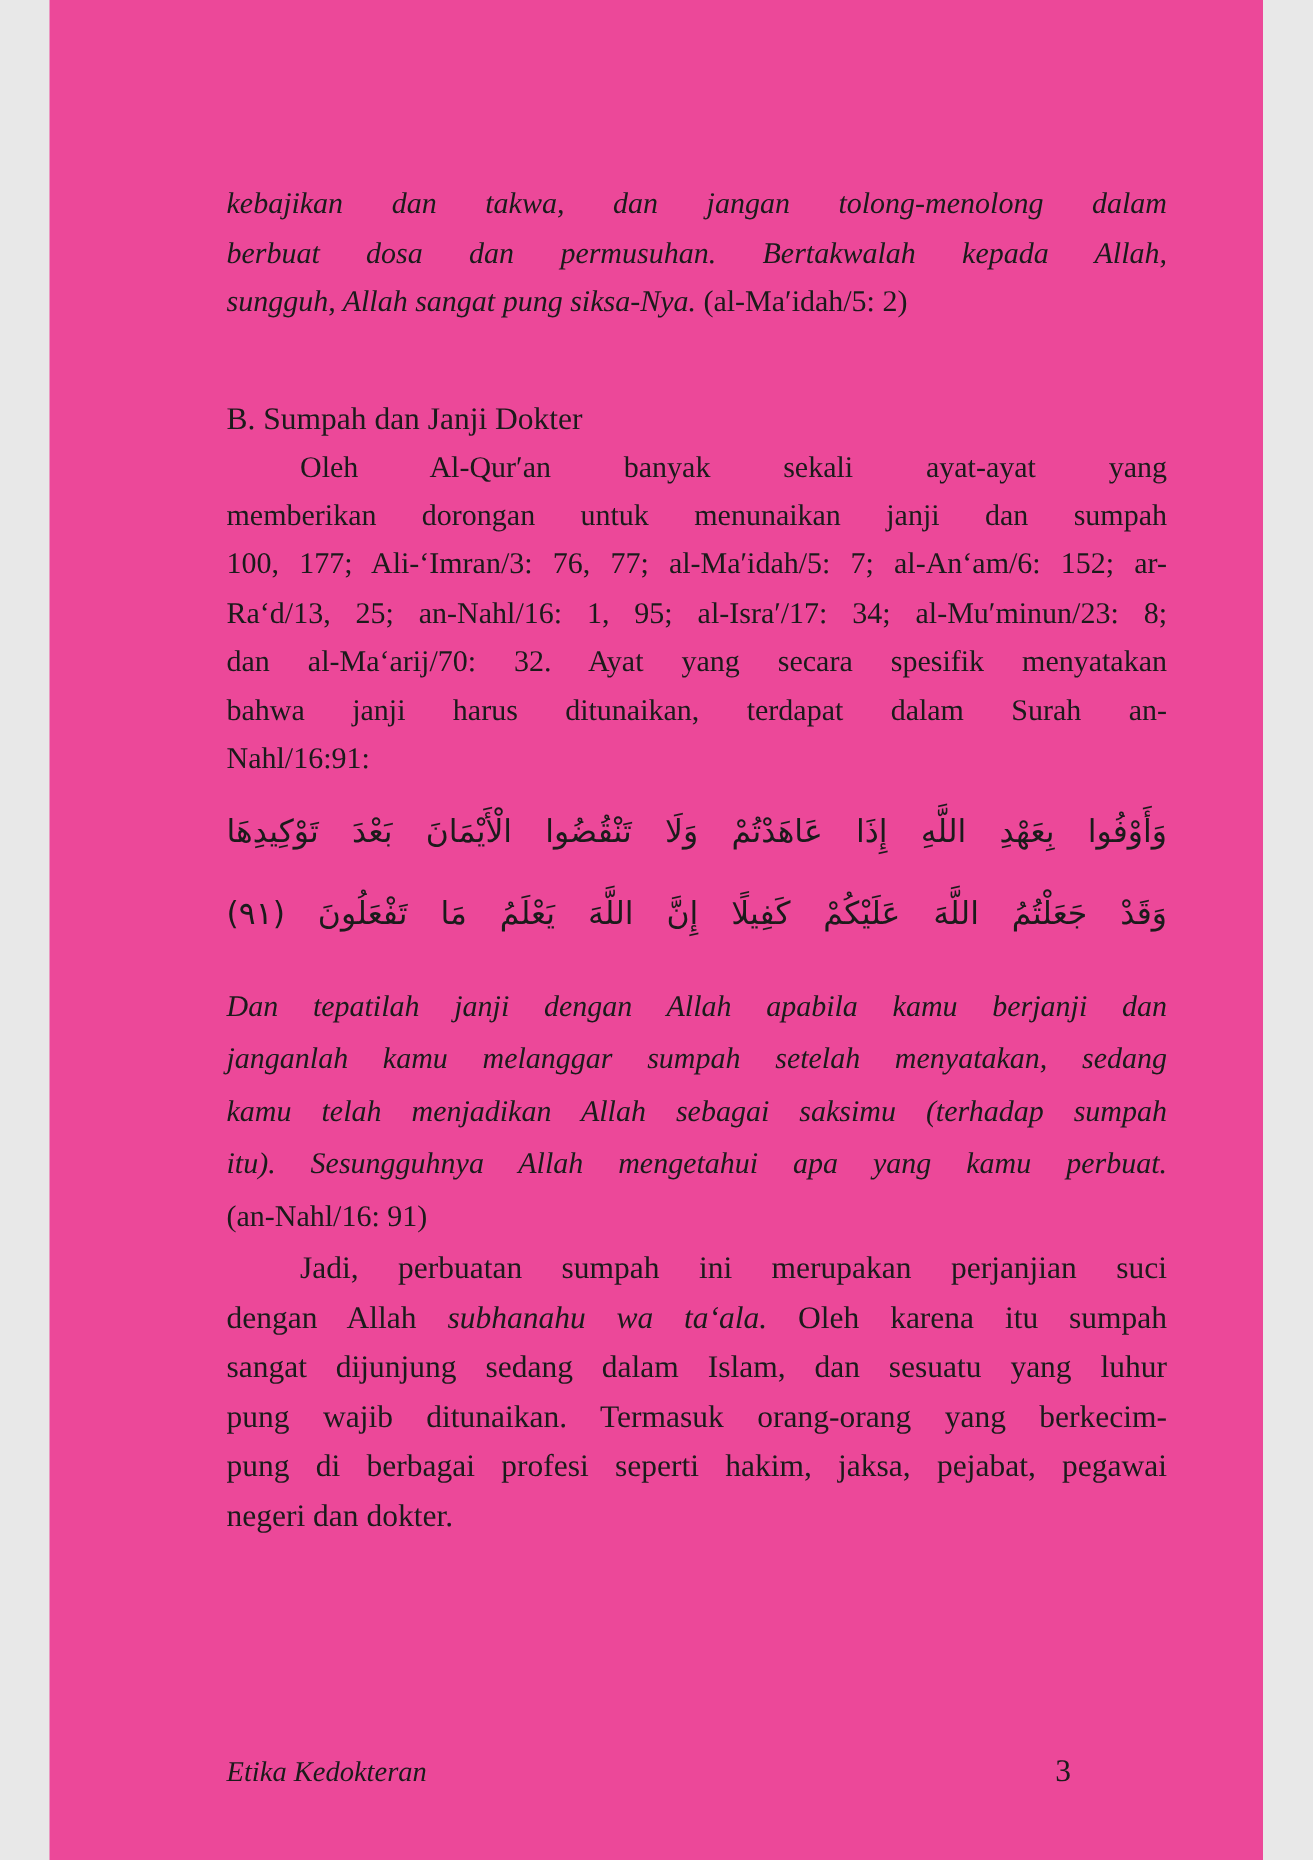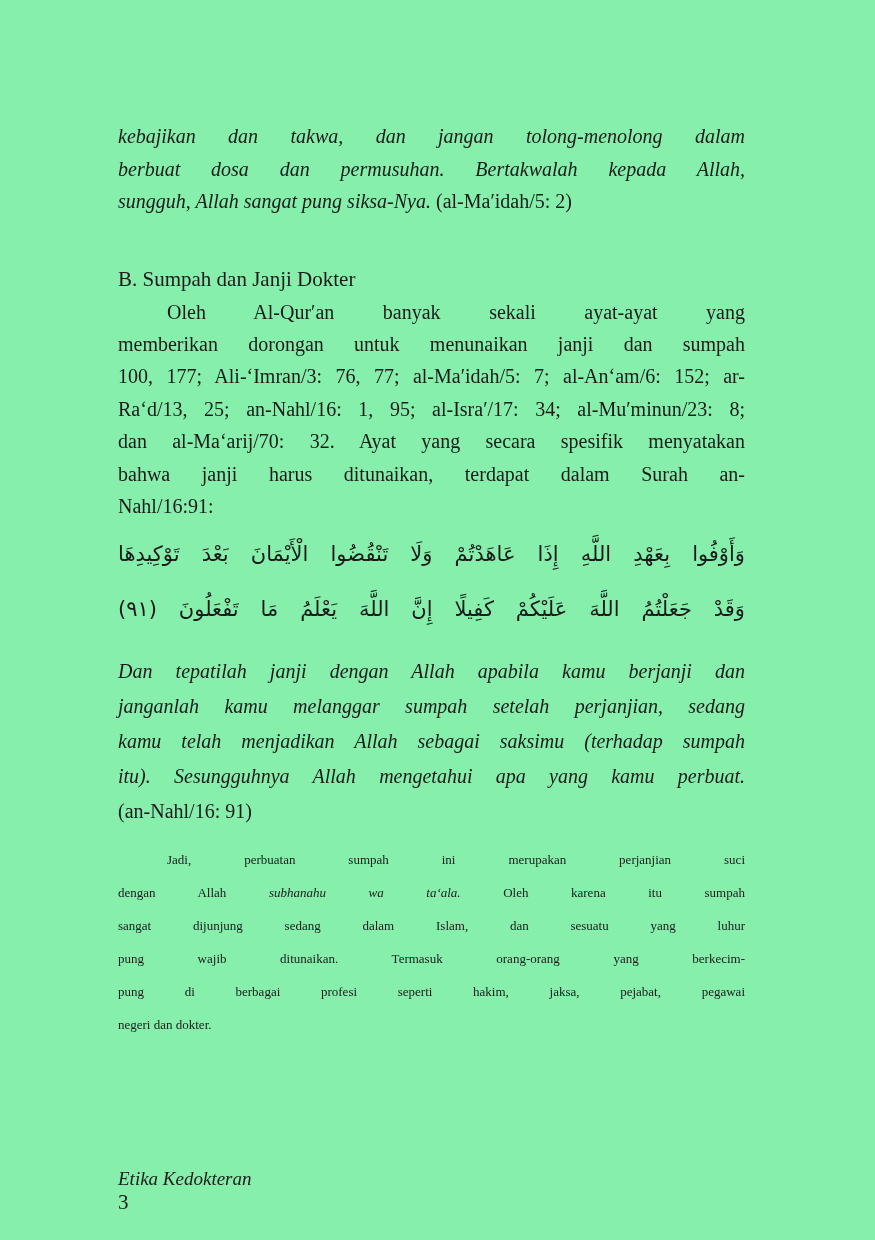--- a/index.html
+++ b/index.html
@@ -1,21 +1,21 @@
 <!DOCTYPE html>
 <html lang="id"><head>
 <meta charset="utf-8">
 <style>
   html, body { margin: 0; padding: 0; background: #e8e8e8; }
   .page {
     position: relative;
-    width: 875px;
+    width: 809px;
     height: 1240px;
     margin: 0 auto;
-    background: #86efac;
+    background: #ec4899;
     color: #1b1b1b;
     font-family: "Liberation Serif", "DejaVu Serif", serif;
     overflow: hidden;
   }
   .text-block {
     position: absolute;
     left: 118px;
     top: 120px;
     width: 627px;
   }
@@ -35,31 +35,30 @@
   .b-body-1 { font-size: 20px; line-height: 32.4px; }
   .b-arabic-verse {
     margin-top: 5px;
     direction: rtl;
     font-family: "DejaVu Sans", sans-serif;
     font-size: 21px;
     line-height: 55px;
     overflow: hidden;
   }
   .b-quran-translation { margin-top: 17px; font-size: 20px; line-height: 35px; }
-  .b-body-2 { margin-top: 14px; font-size: 13px; line-height: 33px; }
+  .b-body-2 { font-size: 21px; line-height: 33px; }
 
   .footer {
     position: absolute;
     left: 118px;
     right: 128px;
     top: 1168px;
     display: flex;
-    justify-content: flex-end;
+    justify-content: space-between;
     align-items: baseline;
-    flex-direction: column;
   }
   .footer-title { font-style: italic; font-size: 19px; }
   .footer-page { font-size: 21px; }
 </style>
 </head>
 <body>
 
 <div class="page">
 
   <div class="text-block">
@@ -77,21 +76,21 @@
         <div class="line just"><span class="rm">dan al-Ma‘arij/70: 32. Ayat yang secara spesifik menyatakan</span></div>
         <div class="line just"><span class="rm">bahwa janji harus ditunaikan, terdapat dalam Surah an-</span></div>
         <div class="line"><span class="rm">Nahl/16:91:</span></div>
       </div>
       <div class="b-arabic-verse">
         <div class="line just"><span class="rm">وَأَوْفُوا بِعَهْدِ اللَّهِ إِذَا عَاهَدْتُمْ وَلَا تَنْقُضُوا الْأَيْمَانَ بَعْدَ تَوْكِيدِهَا</span></div>
         <div class="line just"><span class="rm">وَقَدْ جَعَلْتُمُ اللَّهَ عَلَيْكُمْ كَفِيلًا إِنَّ اللَّهَ يَعْلَمُ مَا تَفْعَلُونَ (٩١)</span></div>
       </div>
       <div class="b-quran-translation">
         <div class="line just"><span class="it">Dan tepatilah janji dengan Allah apabila kamu berjanji dan</span></div>
-        <div class="line just"><span class="it">janganlah kamu melanggar sumpah setelah perjanjian, sedang</span></div>
+        <div class="line just"><span class="it">janganlah kamu melanggar sumpah setelah menyatakan, sedang</span></div>
         <div class="line just"><span class="it">kamu telah menjadikan Allah sebagai saksimu (terhadap sumpah</span></div>
         <div class="line just"><span class="it">itu). Sesungguhnya Allah mengetahui apa yang kamu perbuat.</span></div>
         <div class="line"><span class="rm">(an-Nahl/16: 91)</span></div>
       </div>
       <div class="b-body-2">
         <div class="line just indent"><span class="rm">Jadi, perbuatan sumpah ini merupakan perjanjian suci</span></div>
         <div class="line just"><span class="rm">dengan Allah </span><span class="it">subhanahu wa ta‘ala.</span><span class="rm"> Oleh karena itu sumpah</span></div>
         <div class="line just"><span class="rm">sangat dijunjung sedang dalam Islam, dan sesuatu yang luhur</span></div>
         <div class="line just"><span class="rm">pung wajib ditunaikan. Termasuk orang-orang yang berkecim-</span></div>
         <div class="line just"><span class="rm">pung di berbagai profesi seperti hakim, jaksa, pejabat, pegawai</span></div>

